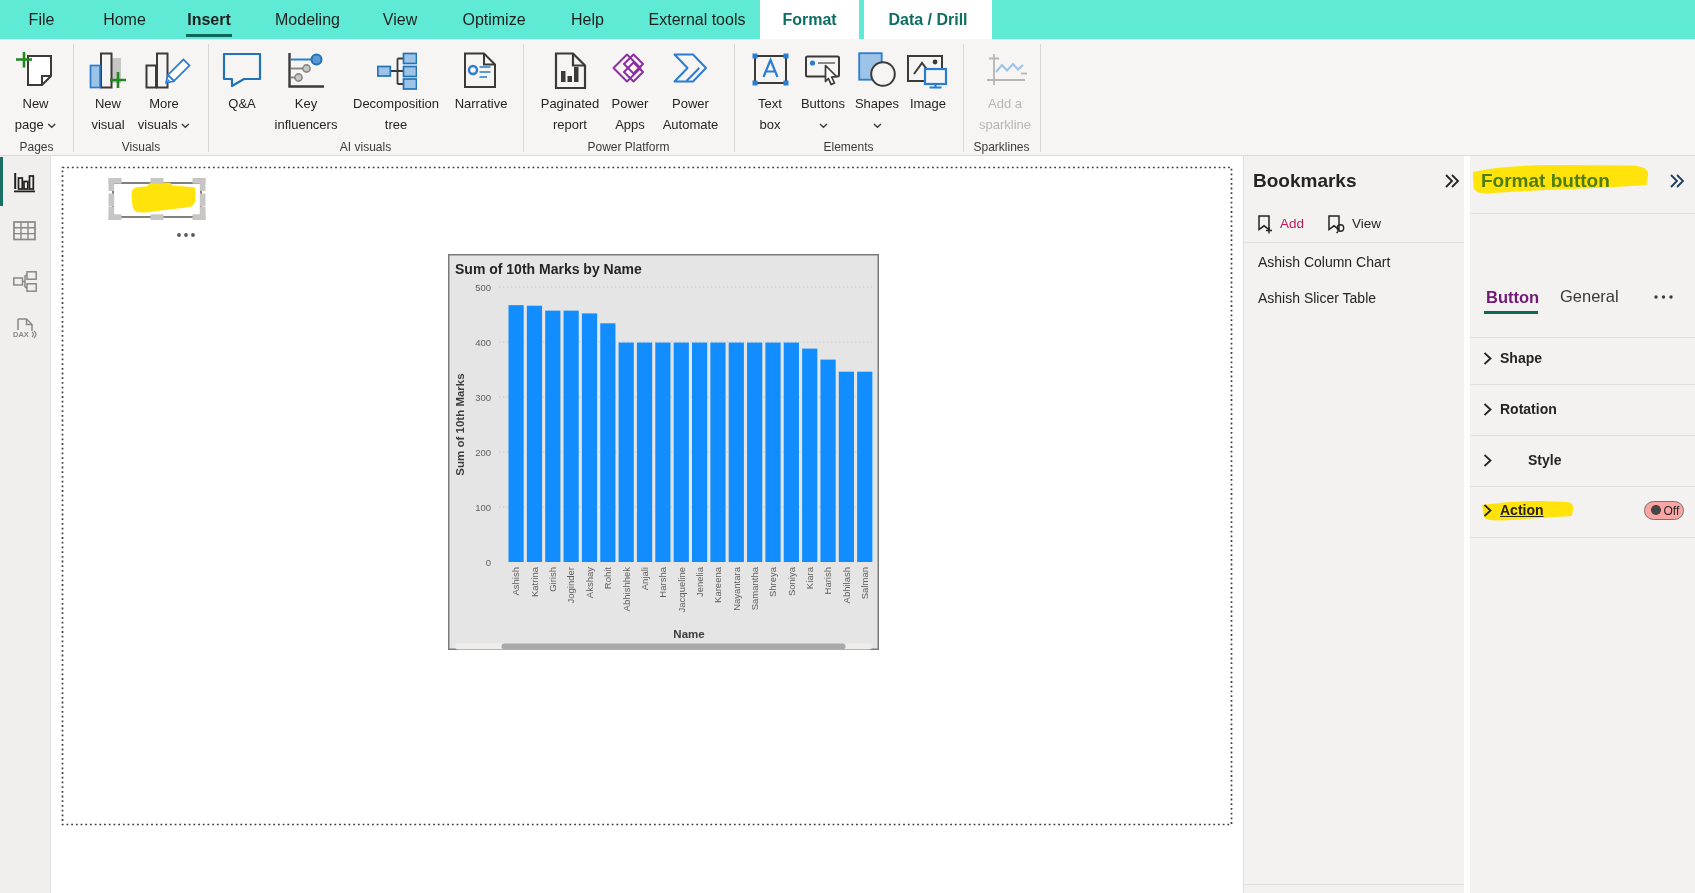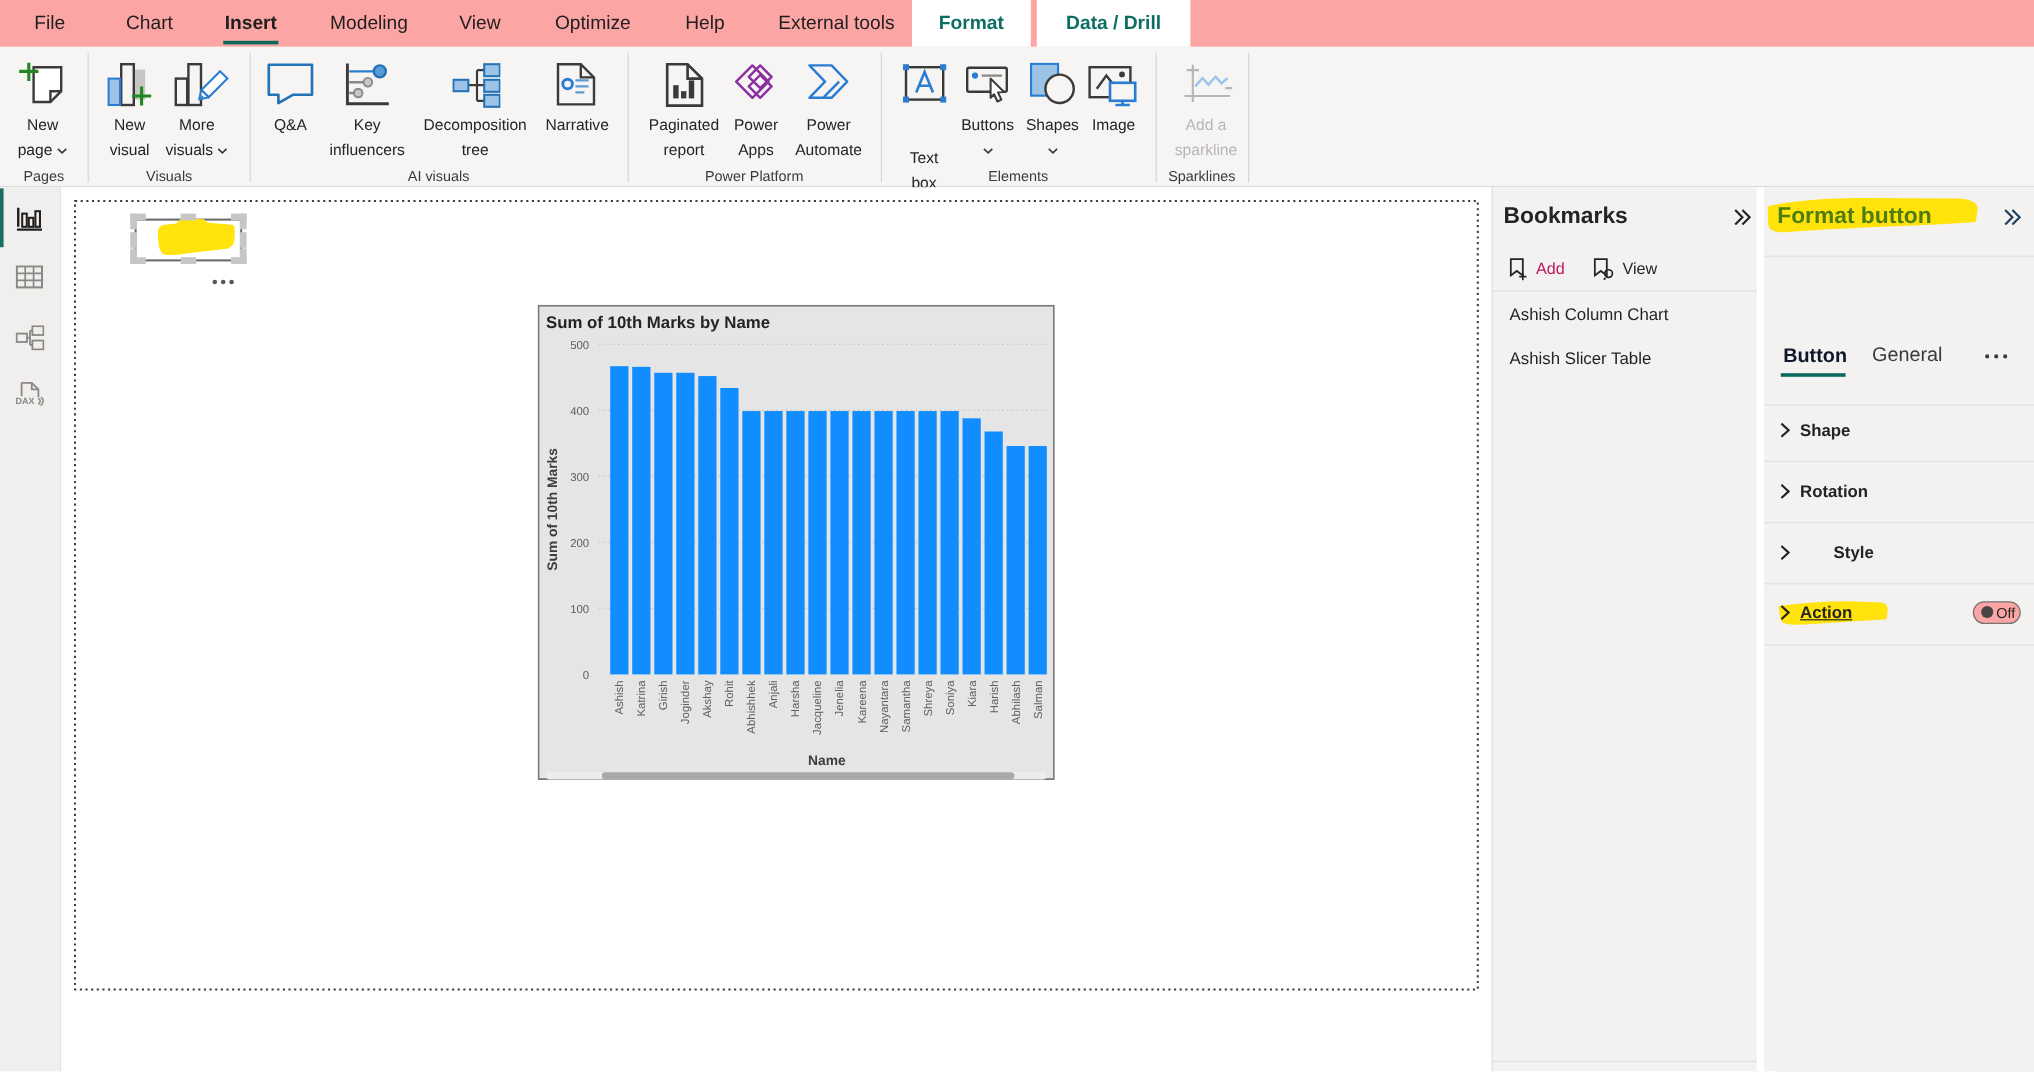--- a/index.html
+++ b/index.html
@@ -1,18 +1,18 @@
 <!DOCTYPE html>
 <html><head>
 <meta charset="utf-8">
 <style>
 * { margin:0; padding:0; box-sizing:border-box; }
 html,body { width:1695px; height:893px; overflow:hidden; background:#fff; }
 body { font-family:"Liberation Sans", sans-serif; color:#252423; position:relative; }
-#topbar { position:absolute; left:0; top:0; width:1695px; height:39px; background:#fca5a5; }
+#topbar { position:absolute; left:0; top:0; width:1695px; height:39px; background:#5eead4; }
 .menu { position:absolute; top:0; height:39px; line-height:39px; font-size:16px; color:#201f1e; transform:translateX(-50%); white-space:nowrap; }
 #ins-ul { position:absolute; left:186px; top:34px; width:46px; height:3px; background:#0c695a; }
 .ctab { position:absolute; top:0; height:39px; background:#ffffff; line-height:39px; text-align:center; font-size:16px; font-weight:700; color:#0d6e62; }
 #ribbon { position:absolute; left:0; top:39px; width:1695px; height:117px; background:#f6f5f4; border-bottom:1px solid #dcdbda; }
 .rdiv { position:absolute; top:5px; height:108px; width:1px; background:#d8d6d4; }
 .glabel { position:absolute; top:101px; font-size:12px; color:#3b3a39; transform:translateX(-50%); white-space:nowrap; }
 .ritem { position:absolute; top:54px; transform:translateX(-50%); text-align:center; white-space:nowrap; font-size:13px; color:#252423; line-height:21px; }
 .ritem.dis { color:#b8b6b4; }
 .ricon { position:absolute; }
 #rail { position:absolute; left:0; top:156px; width:51px; height:737px; background:#f1efed; border-right:1px solid #e3e1df; }
@@ -20,21 +20,21 @@
 #canvas { position:absolute; left:51px; top:156px; width:1192px; height:737px; background:#ffffff; }
 #bmpanel { position:absolute; left:1243px; top:156px; width:224px; height:737px; background:#f3f2f1; border-left:1px solid #e0dedc; }
 #fmtpanel { position:absolute; left:1470px; top:156px; width:225px; height:737px; background:#f3f2f1; }
 #gutter { position:absolute; left:1464px; top:156px; width:6px; height:737px; background:#ffffff; }
 .pdiv { position:absolute; height:1px; background:#e1dfdd; }
 </style>
 </head>
 <body>
 <div id="topbar">
   <span class="menu" style="left:41.5px;">File</span>
-  <span class="menu" style="left:124.5px;">Chart</span>
+  <span class="menu" style="left:124.5px;">Home</span>
   <span class="menu" style="left:209px; font-weight:700;">Insert</span>
   <span class="menu" style="left:307.5px;">Modeling</span>
   <span class="menu" style="left:400px;">View</span>
   <span class="menu" style="left:494px;">Optimize</span>
   <span class="menu" style="left:587.5px;text-align:right;">Help</span>
   <span class="menu" style="left:697px;">External tools</span>
   <div class="ctab" style="left:760px; width:99px;">Format</div>
   <div class="ctab" style="left:864px; width:128px;">Data / Drill</div>
   <div id="ins-ul"></div>
 </div>
@@ -59,21 +59,21 @@
   <div class="ritem" style="left:164px;">More<br>visuals&nbsp;<svg width="9" height="6" viewBox="0 0 9 6">
         <path d="M1 1l3.5 3.3L8 1" stroke="#3b3a39" stroke-width="1.4" fill="none"></path>
       </svg></div>
   <div class="ritem" style="left:242px;">Q&amp;A</div>
   <div class="ritem" style="left:306px;">Key<br>influencers</div>
   <div class="ritem" style="left:396px;">Decomposition<br>tree</div>
   <div class="ritem" style="left:481px;">Narrative</div>
   <div class="ritem" style="left:570px;">Paginated<br>report</div>
   <div class="ritem" style="left:630px;">Power<br>Apps</div>
   <div class="ritem" style="left:690.5px;">Power<br>Automate</div>
-  <div class="ritem" style="left:770px;margin-top:28px;">Text<br>box</div>
+  <div class="ritem" style="left:770px;">Text<br>box</div>
   <div class="ritem" style="left:823px;">Buttons<br><svg width="9" height="6" viewBox="0 0 9 6">
         <path d="M1 1l3.5 3.3L8 1" stroke="#3b3a39" stroke-width="1.4" fill="none"></path>
       </svg></div>
   <div class="ritem" style="left:877px;">Shapes<br><svg width="9" height="6" viewBox="0 0 9 6">
         <path d="M1 1l3.5 3.3L8 1" stroke="#3b3a39" stroke-width="1.4" fill="none"></path>
       </svg></div>
   <div class="ritem" style="left:928px;">Image</div>
   <div class="ritem dis" style="left:1005px;">Add a<br>sparkline</div>
 
   <svg class="ricon" style="left:14px; top:13px;" width="42" height="38" viewBox="0 0 42 38">
@@ -304,21 +304,21 @@
 <div id="gutter"></div>
 <div id="fmtpanel">
   <svg style="position:absolute; left:0px; top:6px;" width="180" height="34" viewBox="0 0 180 34">
     <path d="M3 10 Q30 3.5 80 3 L162 3.5 Q179 4.5 178 13 L176.5 23 Q140 25.5 100 27 Q50 29 18 31.5 Q4.5 32 3.5 25 Z" fill="#ffe30a"></path>
   </svg>
   <div style="position:absolute; left:11px; top:14px; font-size:19px; font-weight:700; color:#4d7c0f;">Format button</div>
   <svg style="position:absolute; left:199px; top:18px;" width="16" height="14" viewBox="0 0 16 14">
     <path d="M2 1 L8 7 L2 13 M8 1 L14 7 L8 13" fill="none" stroke="#1f3d5c" stroke-width="1.8"></path>
   </svg>
   <div class="pdiv" style="left:0; top:57px; width:225px;"></div>
-  <div style="position:absolute; left:16px; top:132px; font-size:16.5px; font-weight:700; color:#0f172a;">Button</div>
+  <div style="position:absolute; left:16px; top:132px; font-size:16.5px; font-weight:700; color:#701a75;">Button</div>
   <div style="position:absolute; left:14px; top:155px; width:54px; height:3px; background:#0c695a;"></div>
   <div style="position:absolute; left:90px; top:131px; font-size:16.5px; color:#3b3a39;">General</div>
   <svg style="position:absolute; left:183px; top:138px;" width="22" height="6" viewBox="0 0 22 6">
     <circle cx="3" cy="3" r="1.7" fill="#3b3a39"></circle>
       <circle cx="10.5" cy="3" r="1.7" fill="#3b3a39"></circle>
       <circle cx="18" cy="3" r="1.7" fill="#3b3a39"></circle>
   </svg>
   <div class="pdiv" style="left:0; top:181px; width:225px;"></div>
   <svg style="position:absolute; left:13px; top:196px;" width="9" height="13" viewBox="0 0 9 13">
       <path d="M1.5 1 L7.5 6.5 L1.5 12" fill="none" stroke="#252423" stroke-width="1.8"></path>

